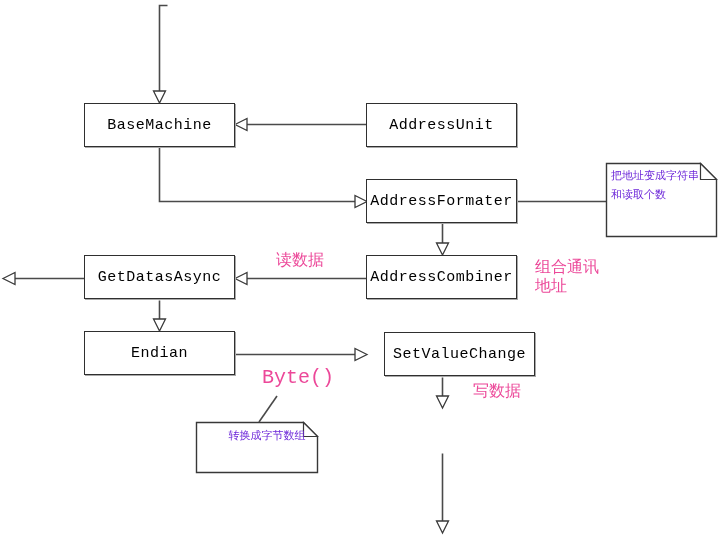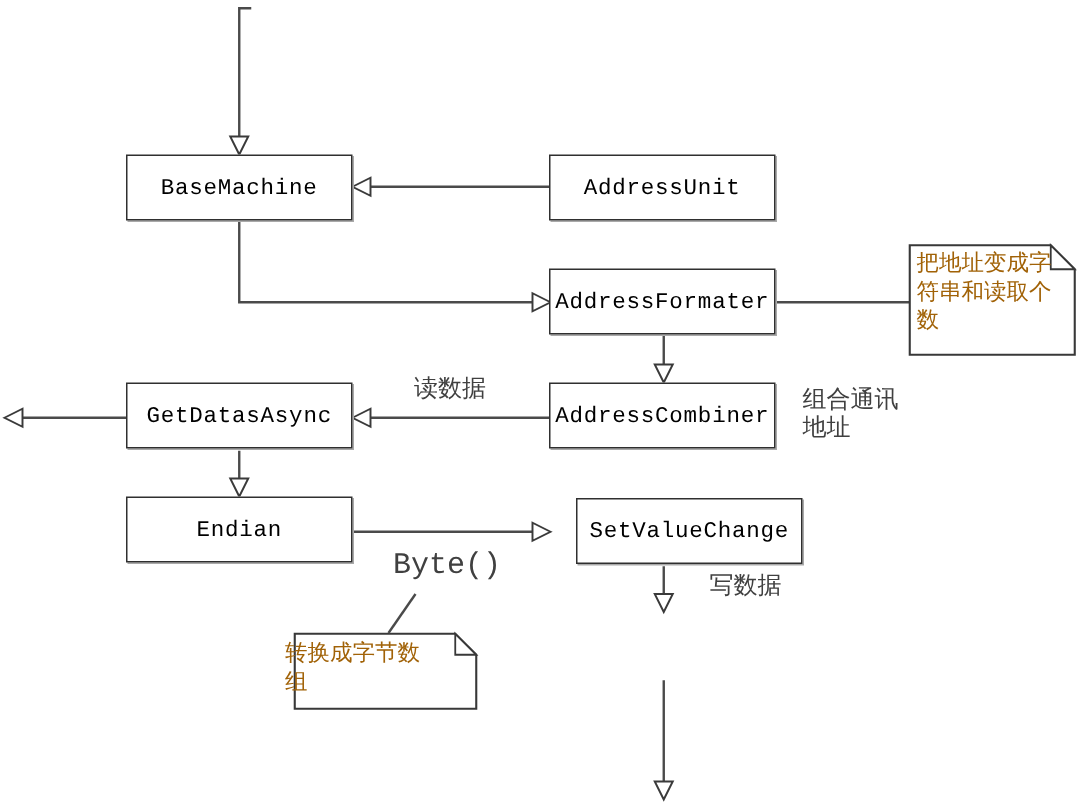--- a/index.html
+++ b/index.html
@@ -19,30 +19,30 @@
     border:1.5px solid #2f2f2f;
     box-shadow:1px 1px 0 #a9a9a9;
     display:flex;align-items:center;justify-content:center;
   }
   .node-label{
     font-family:"Liberation Mono","DejaVu Sans Mono",monospace;
     font-size:15px;color:#000;letter-spacing:0.5px;white-space:nowrap;
   }
   .edge-label{
     position:absolute;
-    font-size:16px;color:#404040;line-height:19px;white-space:nowrap;
+    font-size:16px;color:#ec4899;line-height:19px;white-space:nowrap;
   }
   .edge-label.mono{
     font-family:"Liberation Mono","DejaVu Sans Mono",monospace;
     font-size:20px;
   }
   .edge-label.wrap{white-space:normal;word-break:break-all;}
   .note-text{
     position:absolute;
-    font-size:15px;line-height:19px;color:#a16207;
+    font-size:11px;line-height:19px;color:#6d28d9;
     word-break:break-all;
   }
   svg line, svg path, svg polyline{stroke:#4a4a4a;stroke-width:1.6;fill:none;}
   svg polygon.arrow{fill:#ffffff;stroke:#3a3a3a;stroke-width:1.3;}
   svg path.note-shape{fill:#ffffff;stroke:#383838;stroke-width:1.4;}
   svg path.note-fold{fill:#ffffff;stroke:#383838;stroke-width:1.2;}
 </style>
 </head>
 <body>
 
@@ -148,15 +148,15 @@
   <div class="edge-label" style="left:276px;top:250px">读数据</div>
 
   <div class="edge-label wrap" style="left:535px;top:257px;width:66px">组合通讯地址</div>
 
   <div class="edge-label mono" style="left:262px;top:368px">Byte()</div>
 
   <div class="edge-label" style="left:473px;top:381px">写数据</div>
 
   <div class="note-text" style="left:611px;top:166px;width:95px;text-align:left">把地址变成字符串和读取个数</div>
 
-  <div class="note-text" style="left:190px;top:426px;width:100px;">转换成字节数组</div>
+  <div class="note-text" style="left:217px;top:426px;width:100px;text-align:center">转换成字节数组</div>
 
 </div>
 
 </body></html>

